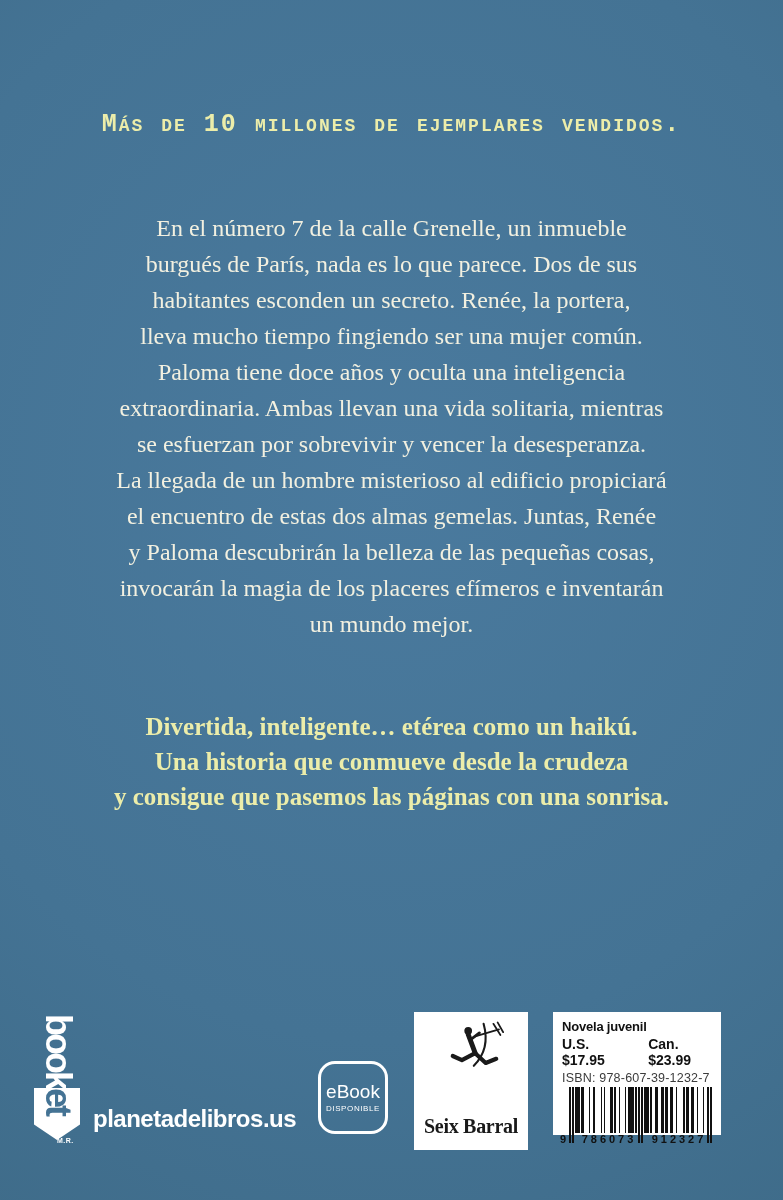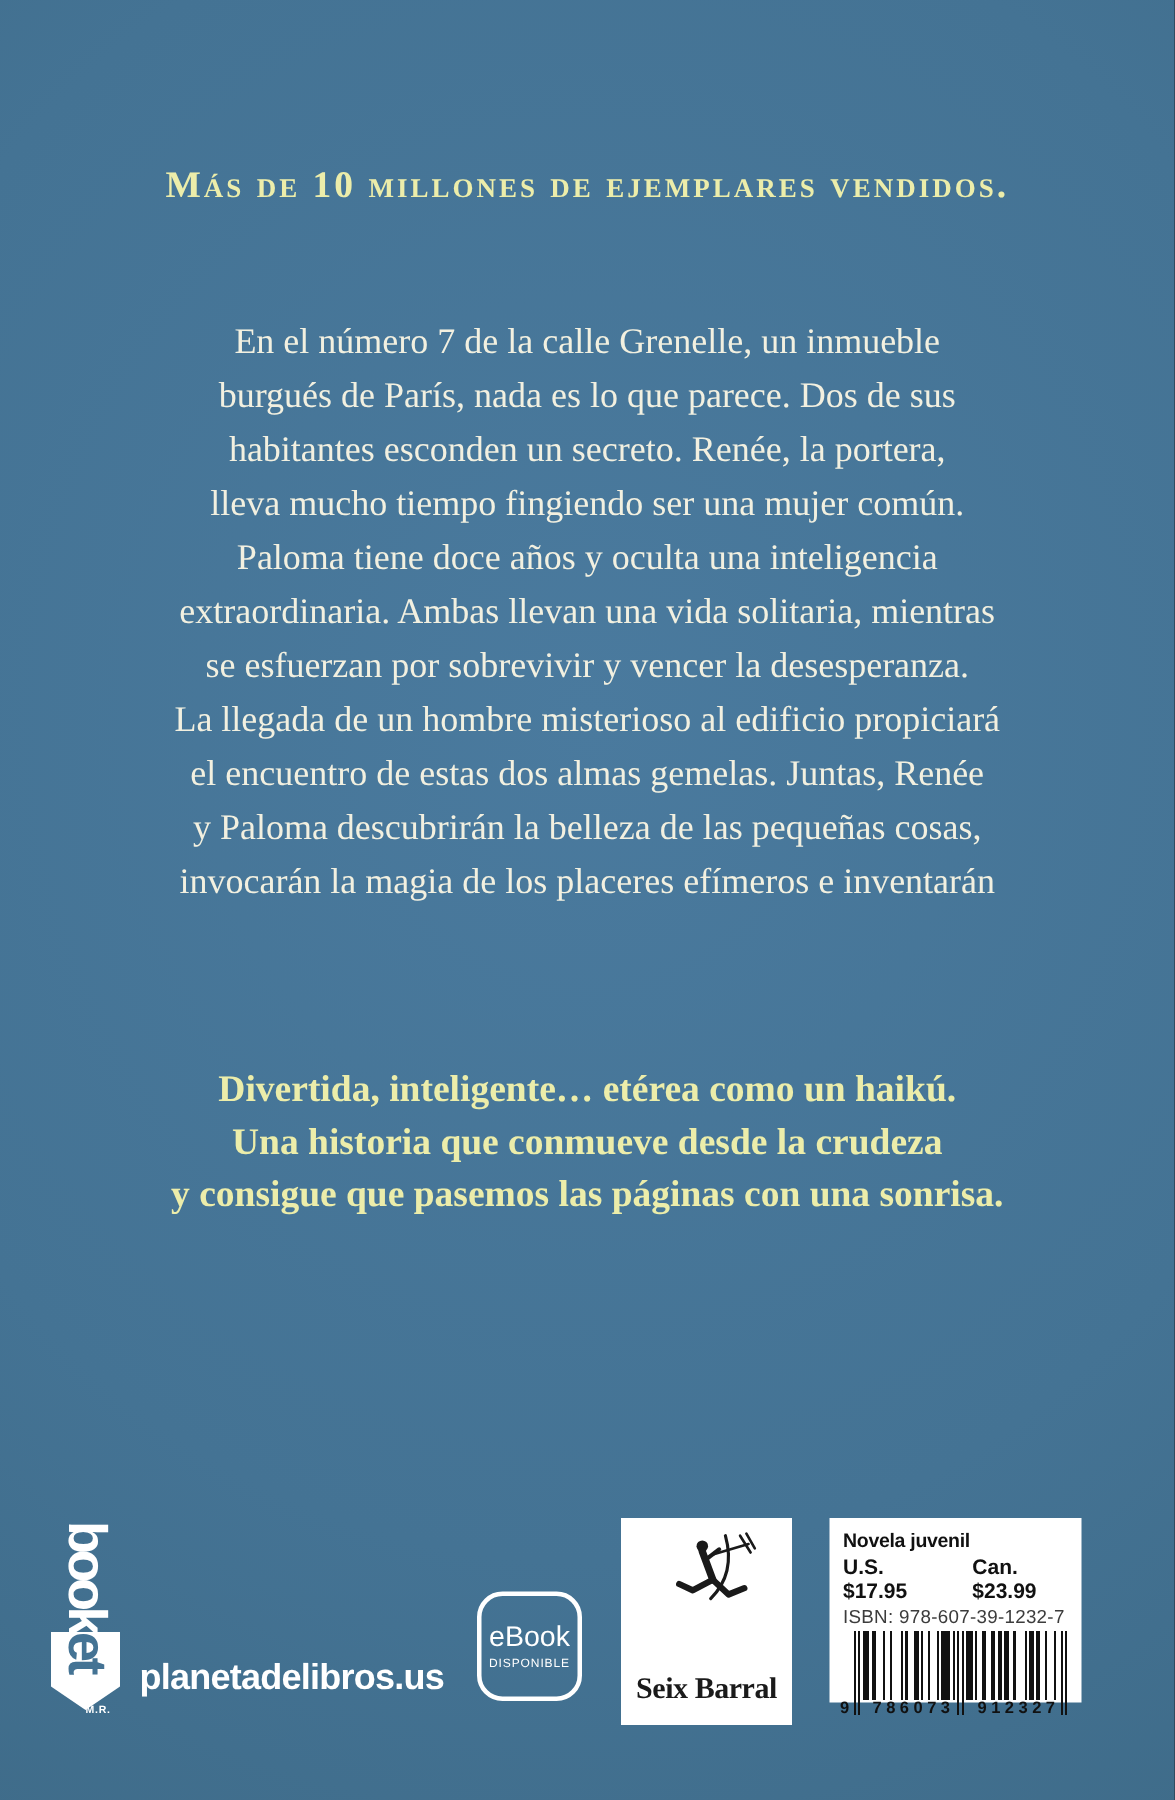--- a/index.html
+++ b/index.html
@@ -14,20 +14,21 @@
   }
   
   .tagline{
     position:absolute;left:0;right:0;top:110px;
     text-align:center;
     font-variant:small-caps;
     font-weight:bold;
     font-size:25px;
     letter-spacing:2px;
     color:#ecedaa;
+    font-family:Liberation Mono, monospace;
   }
   
   .synopsis{
     position:absolute;left:0;right:0;top:210px;
     text-align:center;
     color:#f2f0e0;
     font-size:24px;
     line-height:36px;
   }
   .syn-line{white-space:nowrap;}
@@ -132,20 +133,21 @@
       <div class="syn-line">se esfuerzan por sobrevivir y vencer la desesperanza.</div>
 
       <div class="syn-line">La llegada de un hombre misterioso al edificio propiciará</div>
 
       <div class="syn-line">el encuentro de estas dos almas gemelas. Juntas, Renée</div>
 
       <div class="syn-line">y Paloma descubrirán la belleza de las pequeñas cosas,</div>
 
       <div class="syn-line">invocarán la magia de los placeres efímeros e inventarán</div>
 
+      <div class="syn-line">un mundo mejor.</div>
     </div>
 
   <div class="quote">
 
       <div class="quote-line">Divertida, inteligente… etérea como un haikú.</div>
 
       <div class="quote-line">Una historia que conmueve desde la crudeza</div>
 
       <div class="quote-line">y consigue que pasemos las páginas con una sonrisa.</div>
     </div>

